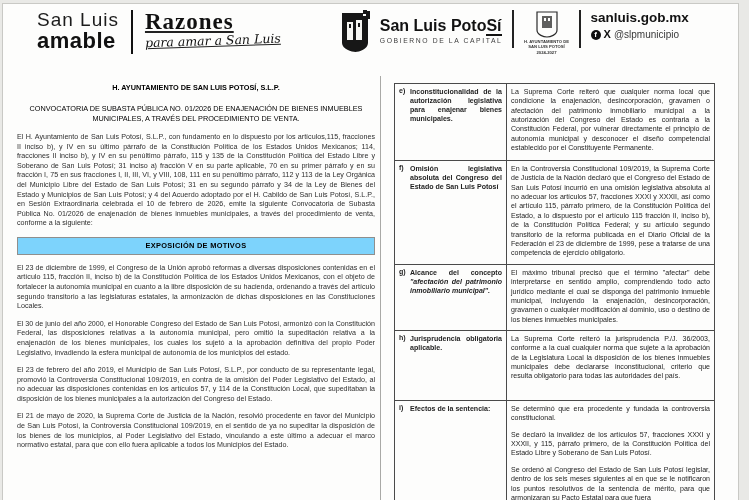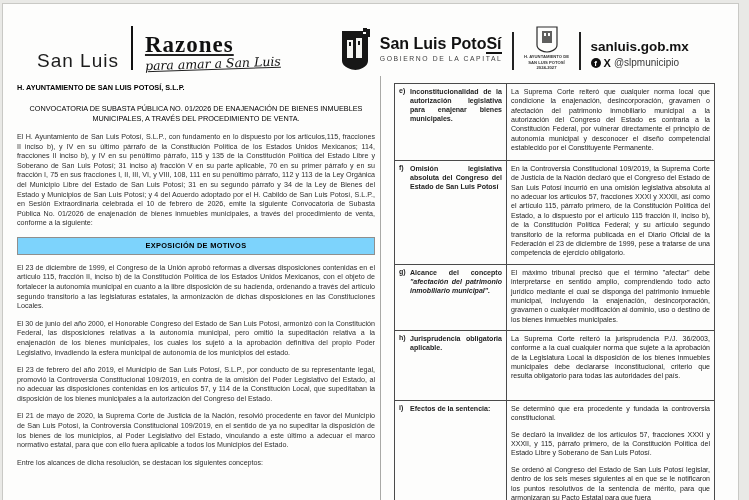--- a/index.html
+++ b/index.html
@@ -5,21 +5,21 @@
   * { margin:0; padding:0; box-sizing:border-box; }
   html,body { width:749px; height:500px; overflow:hidden; background:#eceteae; }
   body { background:#e9e9e6; font-family:"Liberation Sans", sans-serif; color:#222; }
   .page {
     position:absolute; left:2px; top:3px; width:737px; height:497px;
     background:#fdfdfc; border:1px solid #c9c9c5; border-bottom:none; overflow:hidden;
   }
   
   .header {
     position:absolute; left:0; top:6px; width:100%; height:60px;
-    display:flex; align-items:flex-end;
+    display:flex; align-items:flex-start;
   }
   .brand-left { margin-left:34px; line-height:1; text-align:left; color:#111; }
   .brand-left .l1 { font-size:19px; font-weight:400; letter-spacing:1px; color:#1c1c1c; }
   .brand-left .l2 { font-size:22px; font-weight:800; letter-spacing:0.5px; margin-top:1px; }
   .vdiv { width:2px; background:#111; height:44px; margin:0 12px; }
   .vdiv-thin { width:1.5px; background:#222; height:38px; margin:0 10px; }
   .tagline { line-height:1;text-decoration:underline; }
   .tagline .razones { font-family:"Liberation Serif", serif; font-weight:700; font-size:23px; letter-spacing:1px; color:#111; }
   .tagline .script { font-family:"DejaVu Serif", serif; font-style:italic; font-size:12.5px; color:#111; margin-top:2px; transform:rotate(-2deg); }
   .gov-block { display:flex; align-items:center; margin-left:58px; }
@@ -36,21 +36,21 @@
   .contact .social { display:flex; align-items:center; margin-top:2px; gap:3px; }
   .fb-icon { width:10px; height:10px; background:#111; color:#fff; border-radius:50%;
     font-size:8px; font-weight:700; display:inline-flex; align-items:center; justify-content:center; }
   .x-icon { font-size:11px; font-weight:900; color:#111; }
   .handle { font-size:10px; color:#3a3a3a; }
   
   .col-left {
     position:absolute; left:14px; top:79px; width:358px; color:#2e2e2e;
     font-size:7.15px; line-height:1.34; text-align:justify;
   }
-  .doc-title { text-align:left; font-weight:700; color:#000; font-size:7.3px; margin-bottom:11px; }
+  .doc-title { text-align:center; font-weight:700; color:#000; font-size:7.3px; margin-bottom:11px; }
   .doc-subtitle { text-align:center; font-weight:400; color:#000; font-size:7.3px; line-height:1.4; margin-bottom:9px; }
   .para { margin-bottom:8px; }
   .banner {
     background:#7dd3fc; border:1px solid #8f8f8d; color:#000; font-weight:700;
     text-align:center; font-size:7.4px; padding:3px 0; margin:2px 0 9px 0; letter-spacing:0.3px;
   }
   .col-divider { position:absolute; left:377px; top:72px; width:1px; height:428px; background:#a9a9a6; }
   
   .rtable {
     position:absolute; left:391px; top:79px; width:321px;
@@ -67,20 +67,21 @@
   .row-e-h { height:77px; } .row-f-h { height:104px; } .row-g-h { height:66px; } .row-h-h { height:70px; }
 </style>
 </head>
 <body>
 
 <div class="page">
 
   <div class="header">
     <div class="brand-left">
       <div class="l1">San Luis</div>
+      <div class="l2">amable</div>
     </div>
     <div class="vdiv"></div>
     <div class="tagline">
       <div class="razones">Razones</div>
       <div class="script">para amar a San Luis</div>
     </div>
 
     <div class="gov-block">
       <svg class="shield-big" viewBox="0 0 33 42">
         <path d="M3 3 h21 v3 h3 v-5 h4 v8 h-2 v24 c0 6 -9 9 -12.5 9 C13 42 3 39 3 33 Z" fill="#171717"></path>
@@ -123,21 +124,20 @@
 
   <div class="col-left">
     <div class="doc-title">H. AYUNTAMIENTO DE SAN LUIS POTOSÍ, S.L.P.</div>
     <div class="doc-subtitle">CONVOCATORIA DE SUBASTA PÚBLICA NO. 01/2026 DE ENAJENACIÓN DE BIENES INMUEBLES MUNICIPALES, A TRAVÉS DEL PROCEDIMIENTO DE VENTA.</div>
     <div class="para">El H. Ayuntamiento de San Luis Potosí, S.L.P., con fundamento en lo dispuesto por los artículos,115, fracciones II inciso b), y IV en su último párrafo de la Constitución Política de los Estados Unidos Mexicanos; 114, fracciones II inciso b), y IV en su penúltimo párrafo, 115 y 135 de la Constitución Política del Estado Libre y Soberano de San Luis Potosí; 31 inciso a) fracción V en su parte aplicable, 70 en su primer párrafo y en su fracción I, 75 en sus fracciones I, II, III, VI, y VIII, 108, 111 en su penúltimo párrafo, 112 y 113 de la Ley Orgánica del Municipio Libre del Estado de San Luis Potosí; 31 en su segundo párrafo y 34 de la Ley de Bienes del Estado y Municipios de San Luis Potosí; y 4 del Acuerdo adoptado por el H. Cabildo de San Luis Potosí, S.L.P., en Sesión Extraordinaria celebrada el 10 de febrero de 2026, emite la siguiente Convocatoria de Subasta Pública No. 01/2026 de enajenación de bienes inmuebles municipales, a través del procedimiento de venta, conforme a la siguiente:</div>
     <div class="banner">EXPOSICIÓN  DE MOTIVOS</div>
     <div class="para">El 23 de diciembre de 1999, el Congreso de la Unión aprobó reformas a diversas disposiciones contenidas en el artículo 115, fracción II, inciso b) de la Constitución Política de los Estados Unidos Mexicanos, con el objeto de fortalecer la autonomía municipal en cuanto a la libre disposición de su hacienda, ordenando a través del artículo segundo transitorio a las legislaturas estatales, la armonización de dichas disposiciones en las Constituciones Locales.</div>
     <div class="para">El 30 de junio del año 2000, el Honorable Congreso del Estado de San Luis Potosí, armonizó con la Constitución Federal, las disposiciones relativas a la autonomía municipal, pero omitió la supeditación relativa a la enajenación de los bienes municipales, los cuales los sujetó a la aprobación definitiva del propio Poder Legislativo, invadiendo la esfera municipal de autonomía de los municipios del estado.</div>
     <div class="para">El 23 de febrero del año 2019, el Municipio de San Luis Potosí, S.L.P., por conducto de su representante legal, promovió la Controversia Constitucional 109/2019, en contra de la omisión del Poder Legislativo del Estado, al no adecuar las disposiciones contenidas en los artículos 57, y 114 de la Constitución Local, que supeditaban la disposición de los bienes municipales a la autorización del Congreso del Estado.</div>
     <div class="para">El 21 de mayo de 2020, la Suprema Corte de Justicia de la Nación, resolvió procedente en favor del Municipio de San Luis Potosí, la Controversia Constitucional 109/2019, en el sentido de ya no supeditar la disposición de los bienes de los municipios, al Poder Legislativo del Estado, vinculando a este último a adecuar el marco normativo estatal, para que con ello fuera aplicable a todos los Municipios del Estado.</div>
-    <div class="para">Entre los alcances de dicha resolución, se destacan los siguientes conceptos:</div>
   </div>
 
   <div class="col-divider"></div>
 
   <table class="rtable">
     <tbody>
       <tr>
         <td class="cell-label row-e-h">
           <div class="key-row">
               <span class="key">e)</span>

